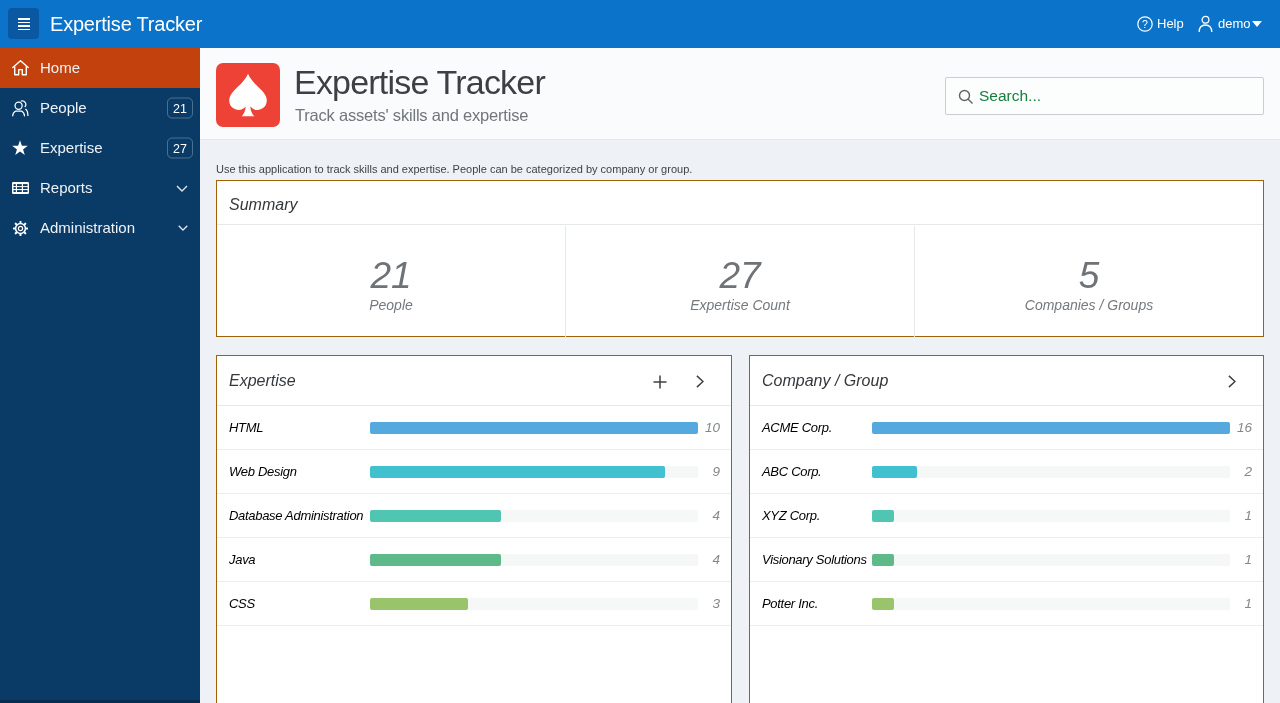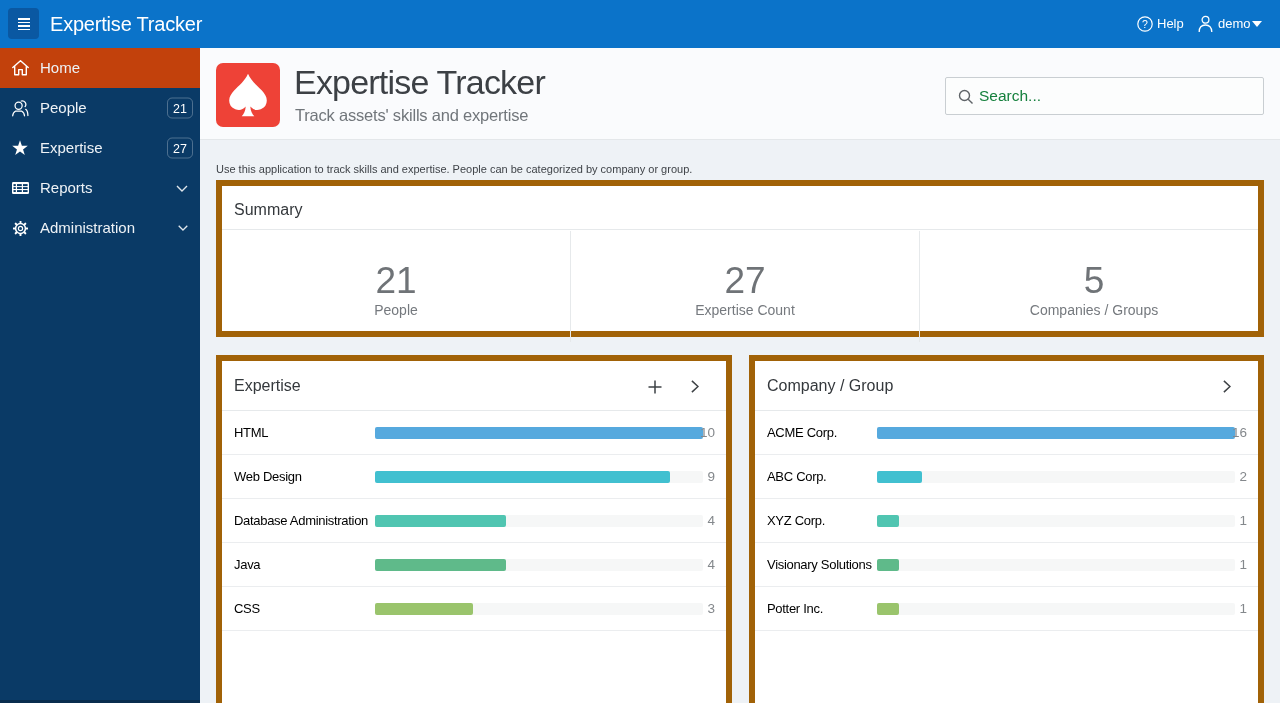--- a/index.html
+++ b/index.html
@@ -23,21 +23,21 @@
 .main { position:absolute; left:200px; top:48px; width:1080px; height:655px; background:#eef2f6; }
 .pagehead { position:absolute; left:0; top:0; width:1080px; height:92px; background:#fafbfd; border-bottom:1px solid #e4e7ea; }
 .appicon { position:absolute; left:16px; top:15px; width:64px; height:64px; background:#ee4237; border-radius:7px; }
 .appicon svg { position:absolute; left:50%; top:50%; transform:translate(-50%,-50%); }
 .ptitle { position:absolute; left:94px; top:15px; font-size:34px; letter-spacing:-0.8px; color:#3c4045; }
 .psub { position:absolute; left:95px; top:58px; font-size:16.5px; letter-spacing:-0.2px; color:#71767b; }
 .search { position:absolute; right:16px; top:29px; width:319px; height:38px; background:#fcfdfd; border:1px solid #c9ced2; border-radius:2px; }
 .search svg { position:absolute; left:12px; top:11px; }
 .search .ph { position:absolute; left:33px; top:0; line-height:36px; font-size:15.5px; color:#15803d; }
 .intro { position:absolute; left:16px; top:115px; font-size:11px; color:#3f4348; }
-.card { position:absolute; background:#fff; border:6px solid #a16207; }
+.card { position:absolute; background:#fff; border:1px solid #a16207;font-style:italic; }
 .card-h { position:relative; height:44px; border-bottom:1px solid #e6e9eb; }
 .card-h .t { position:absolute; left:12px; top:0; line-height:47px; font-size:16px; color:#34383c; }
 #summary { left:16px; top:132px; width:1048px; height:157px; }
 .sumcols { position:absolute; left:0; top:45px; width:1046px; height:111px; display:flex; }
 .sumcol { flex:1; border-right:1px solid #e6e9eb; text-align:center; }
 .sumcol:last-child { border-right:none; }
 .bignum { margin-top:29px; font-size:37px; color:#6f7377; }
 .sumlbl { margin-top:0px; font-size:14px; color:#75797e; }
 #exp-card { left:16px; top:307px; width:516px; height:420px; }
 #grp-card { left:549px; top:307px; width:515px; height:420px; }

